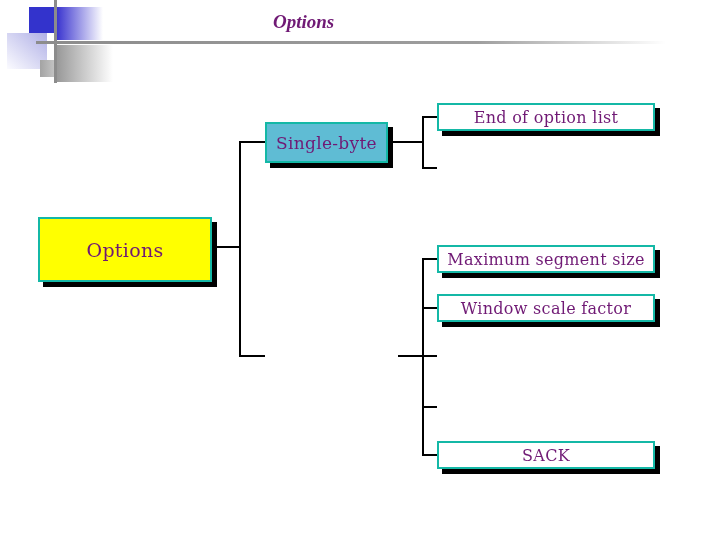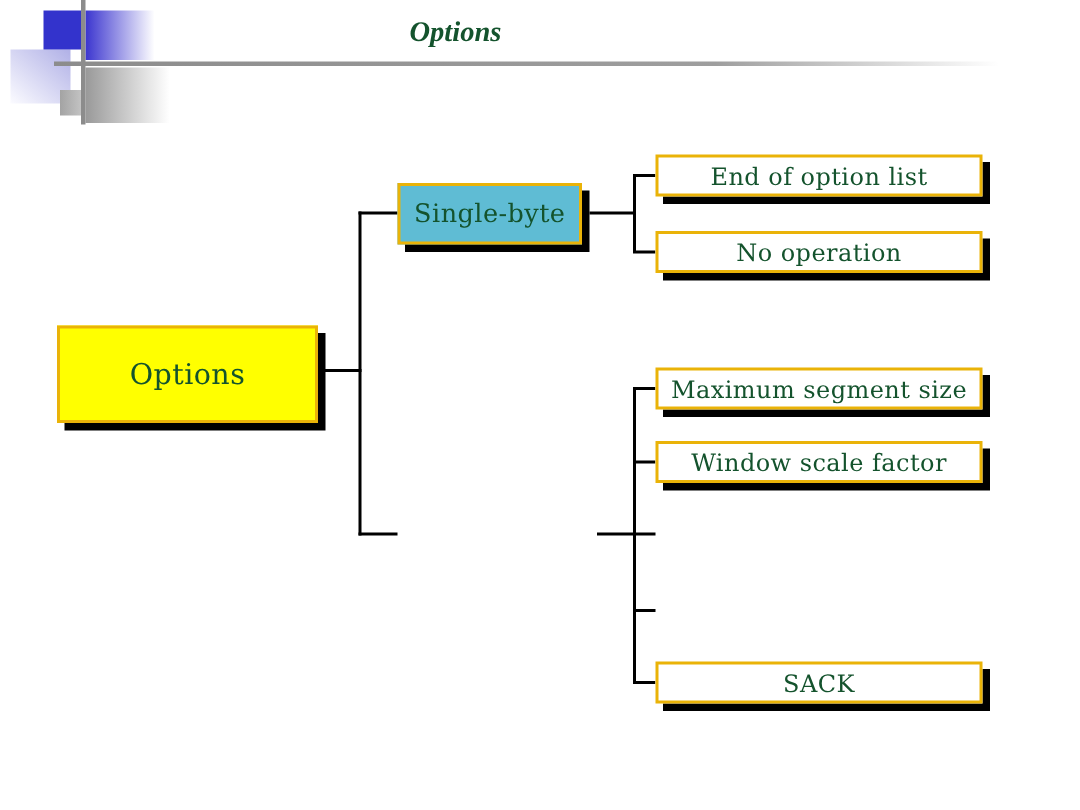--- a/index.html
+++ b/index.html
@@ -3,21 +3,21 @@
 <meta charset="utf-8">
 <style>
   html, body { margin: 0; padding: 0; background: #ffffff; }
   .slide {
     position: relative;
     width: 720px;
     height: 540px;
     background: #ffffff;
     overflow: hidden;
     font-family: "DejaVu Serif", "Liberation Serif", serif;
-    color: #14532d;
+    color: #701a75;
     text-decoration: underline;
   }
 
   
   .deco { position: absolute; }
   .deco-lavender { left: 7px; top: 33px; width: 40px; height: 36px;
     background: linear-gradient(to bottom left, #b0b0e6, #fbfbff); }
   .deco-blue-square { left: 29px; top: 7px; width: 25px; height: 26px;
     background: var(--accent-square, #3333cc); }
   .deco-blue-fade { left: 57px; top: 7px; width: 46px; height: 33px;
@@ -33,21 +33,21 @@
   .slide-title {
     position: absolute; left: 273px; top: 11px;
     font-size: 19px; font-weight: bold; font-style: italic;
     font-family: "Liberation Serif", "DejaVu Serif", serif;
   }
 
   
   .node {
     position: absolute;
     box-sizing: border-box;
-    border: 2px solid #eab308;
+    border: 2px solid #14b8a6;
     box-shadow: 5px 5px 0 0 #000;
     display: flex; align-items: center; justify-content: center;
     text-align: center;
     letter-spacing: 0.3px;
   }
   .node-root { left: 38px; top: 217px; width: 174px; height: 65px;
     background: var(--root-fill, #ffff00); font-size: 19px; }
   .node-branch { background: var(--branch-fill, #5fbcd4); font-size: 17px; }
   .node-single   { left: 265px; top: 122px; width: 123px; height: 41px; }
   .node-multiple { left: 263px; top: 335px; width: 130px; height: 42px; }
@@ -109,18 +109,17 @@
   <div class="conn c-stub-5"></div>
   <div class="conn c-stub-6"></div>
   <div class="conn c-stub-7"></div>
 
   <div class="node node-root">Options</div>
 
   <div class="node node-branch node-single">Single-byte</div>
 
 
   <div class="node node-leaf leaf-1">End of option list</div>
-  <div class="node node-leaf leaf-2">No operation</div>
   <div class="node node-leaf leaf-3">Maximum segment size</div>
   <div class="node node-leaf leaf-4">Window scale factor</div>
   <div class="node node-leaf leaf-7">SACK</div>
 
 </div>
 
 </body></html>

